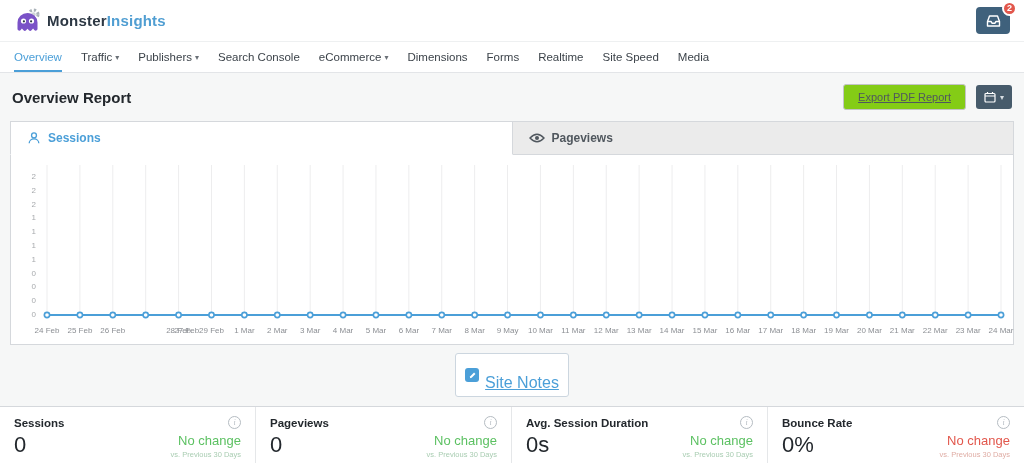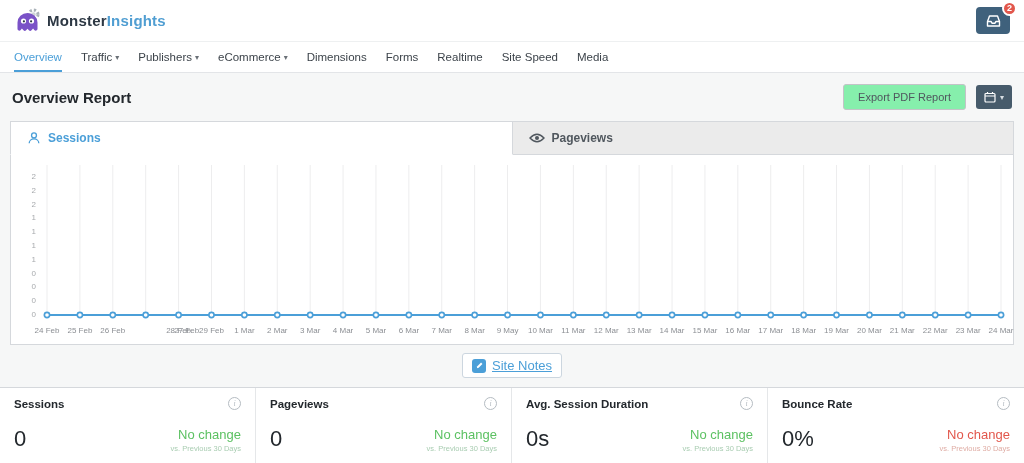--- a/index.html
+++ b/index.html
@@ -42,22 +42,22 @@
   .caret { font-size:8px; color:#6b7178; }
 
   
   .main { background:#f6f7f7; flex:none; }
   .report-row {
     display:flex; align-items:center; justify-content:space-between; padding:11px 12px;
   }
   .report-title { font-size:15px; font-weight:700; color:#23282d; }
   .report-actions { display:flex; align-items:center; gap:10px; }
   .export-btn {
-    font-size:11px; color:#50575e; background:#86efac; border:1px solid #c3c4c7;
-    border-radius:3px; padding:6px 14px; cursor:pointer; font-family:inherit;
+    font-size:11px; color:#50575e; background:#84cc16; border:1px solid #c3c4c7;
+    border-radius:3px; padding:6px 14px; cursor:pointer; font-family:inherit;text-decoration:underline;
   }
   .date-btn {
     display:flex; align-items:stretch; border-radius:3px; overflow:hidden; cursor:pointer;
     font-size:10.5px; color:#fff;
   }
   .date-main { background:#53687a; padding:6px 10px; display:flex; align-items:center; gap:4px; }
   .date-label { font-weight:700; }
   .date-cal { background:#475b6b; padding:6px 8px; display:flex; align-items:center; gap:4px; }
   .date-caret { font-size:8px; color:#d7dde2; }
 
@@ -86,21 +86,21 @@
   
   .site-notes-row { display:flex; justify-content:center; padding:8px 0 9px; }
   .site-notes-btn {
     display:inline-flex; align-items:center; gap:6px; background:#fff;
     border:1px solid #ccd6df; border-radius:3px; padding:4px 9px; cursor:pointer;
   }
   .site-notes-icon {
     width:14px; height:14px; background:#4b9fd8; border-radius:3px;
     display:flex; align-items:center; justify-content:center; flex:none;
   }
-  .site-notes-label { font-size:13px; color:#4b9fd8; text-decoration:underline; }
+  .site-notes-label { font-size:16px; color:#4b9fd8; text-decoration:underline;margin-top:16px; }
 
   
   .stats {
     flex:1; background:#fff; border-top:1px solid #d5d8dc;
     display:grid; grid-template-columns:repeat(4,1fr);
   }
   .stat-card { padding:9px 14px; border-right:1px solid #e5e7e9; display:flex; flex-direction:column; }
   .stat-card:last-child { border-right:none; }
   .stat-head { display:flex; justify-content:space-between; align-items:center; }
   .stat-label { font-size:11.5px; font-weight:700; color:#23282d; }
@@ -144,20 +144,23 @@
   <a class="nav-item active">
       <span>Overview</span>
     </a>
   <a class="nav-item">
       <span>Traffic</span>
       <span class="caret">▾</span>
     </a>
   <a class="nav-item">
       <span>Publishers</span>
       <span class="caret">▾</span>
+    </a>
+  <a class="nav-item">
+      <span>Search Console</span>
     </a>
   <a class="nav-item">
       <span>eCommerce</span>
       <span class="caret">▾</span>
     </a>
   <a class="nav-item">
       <span>Dimensions</span>
     </a>
   <a class="nav-item">
       <span>Forms</span>

